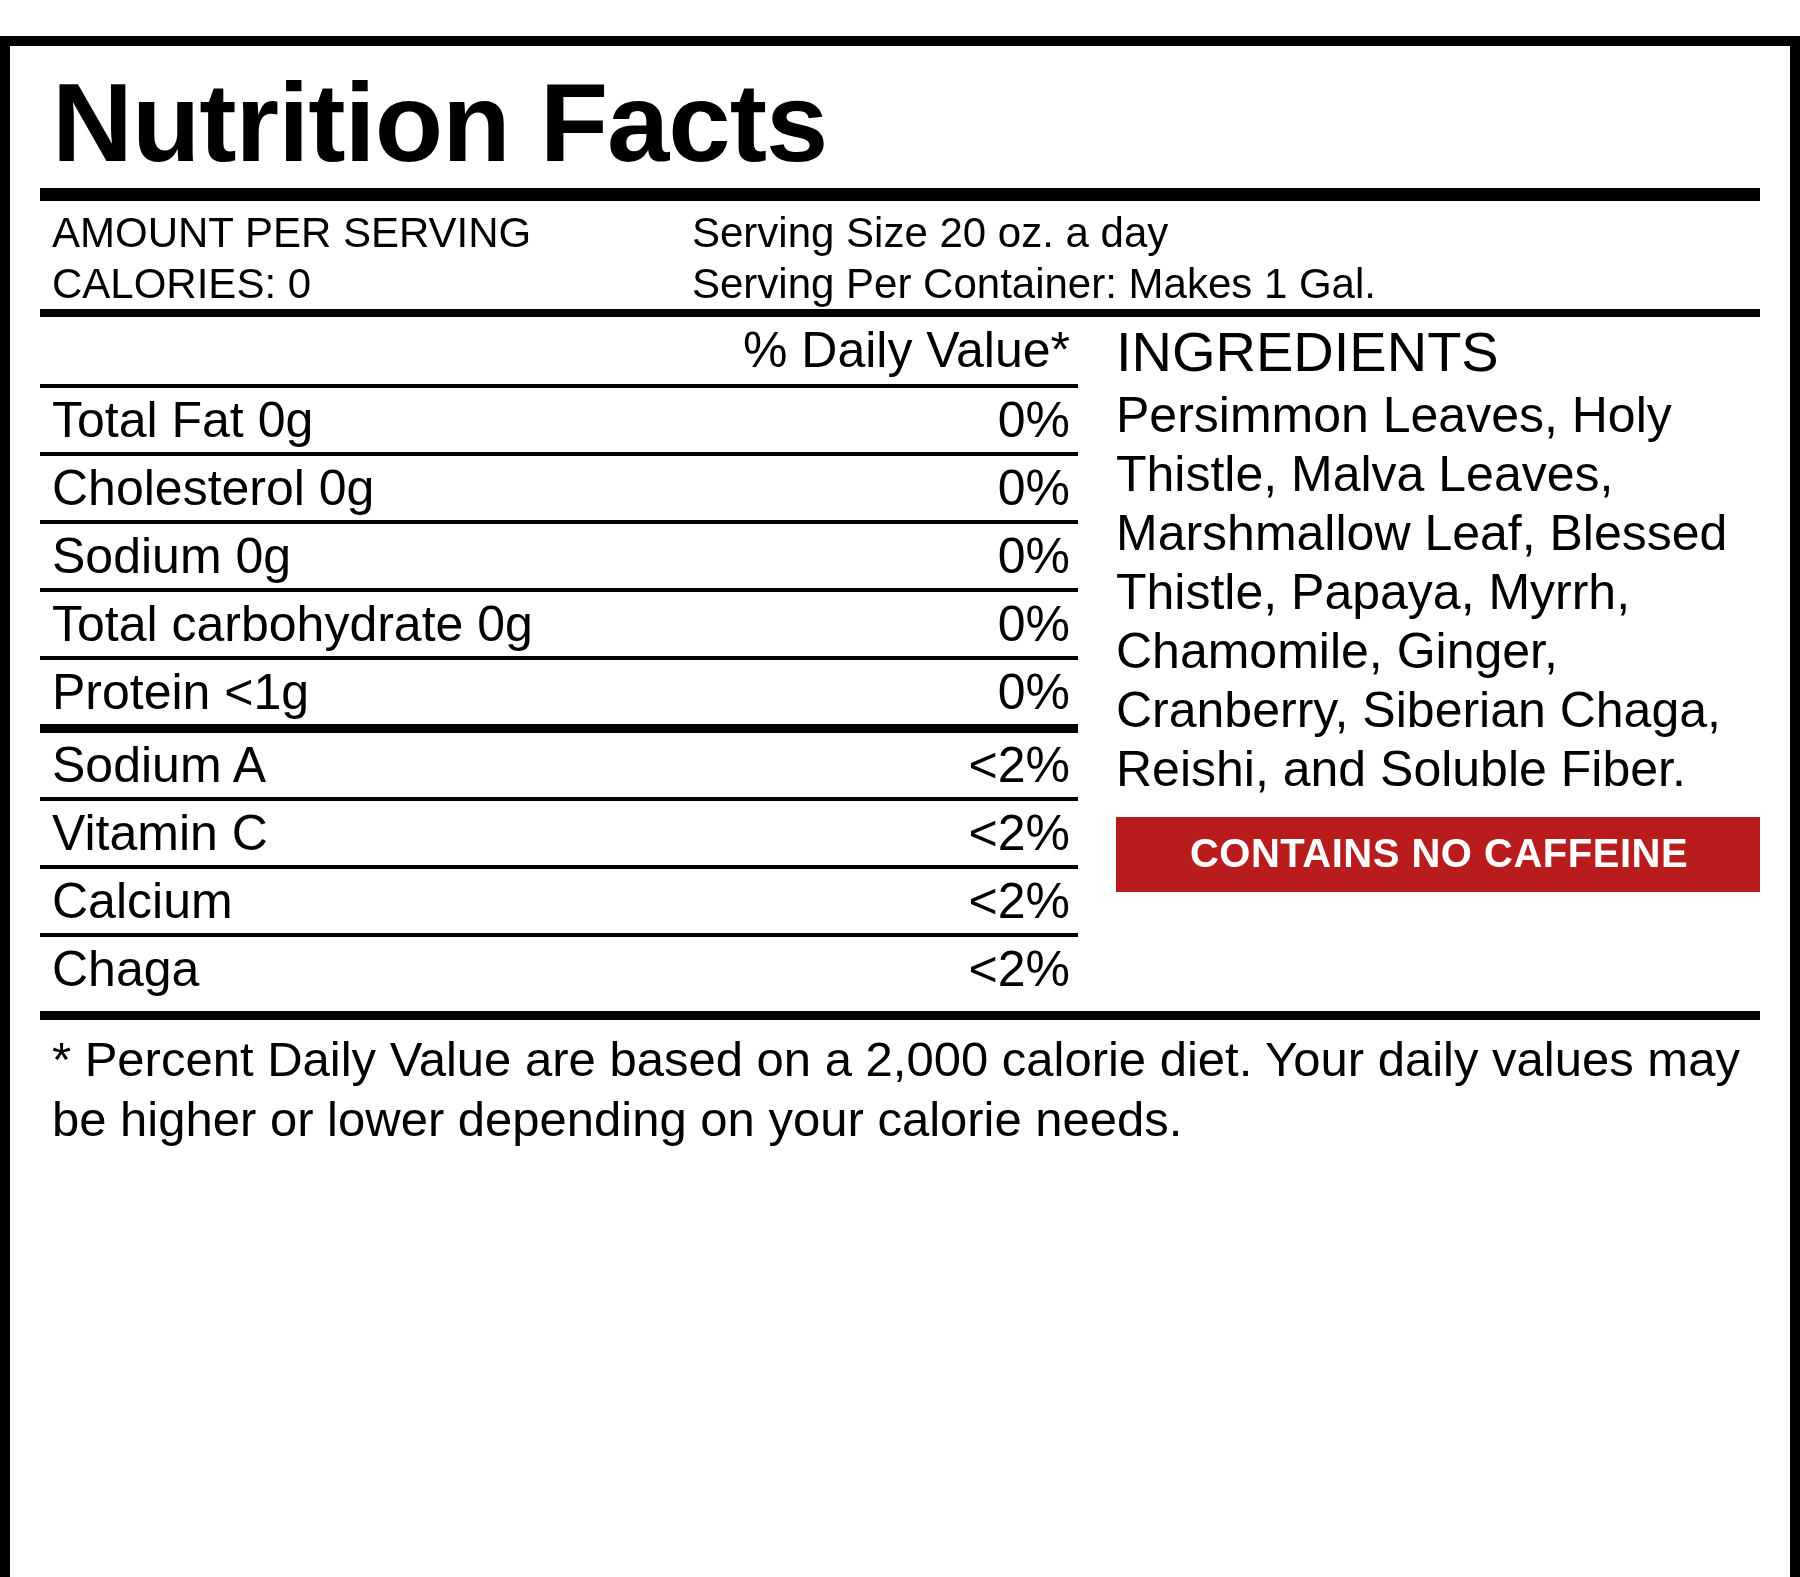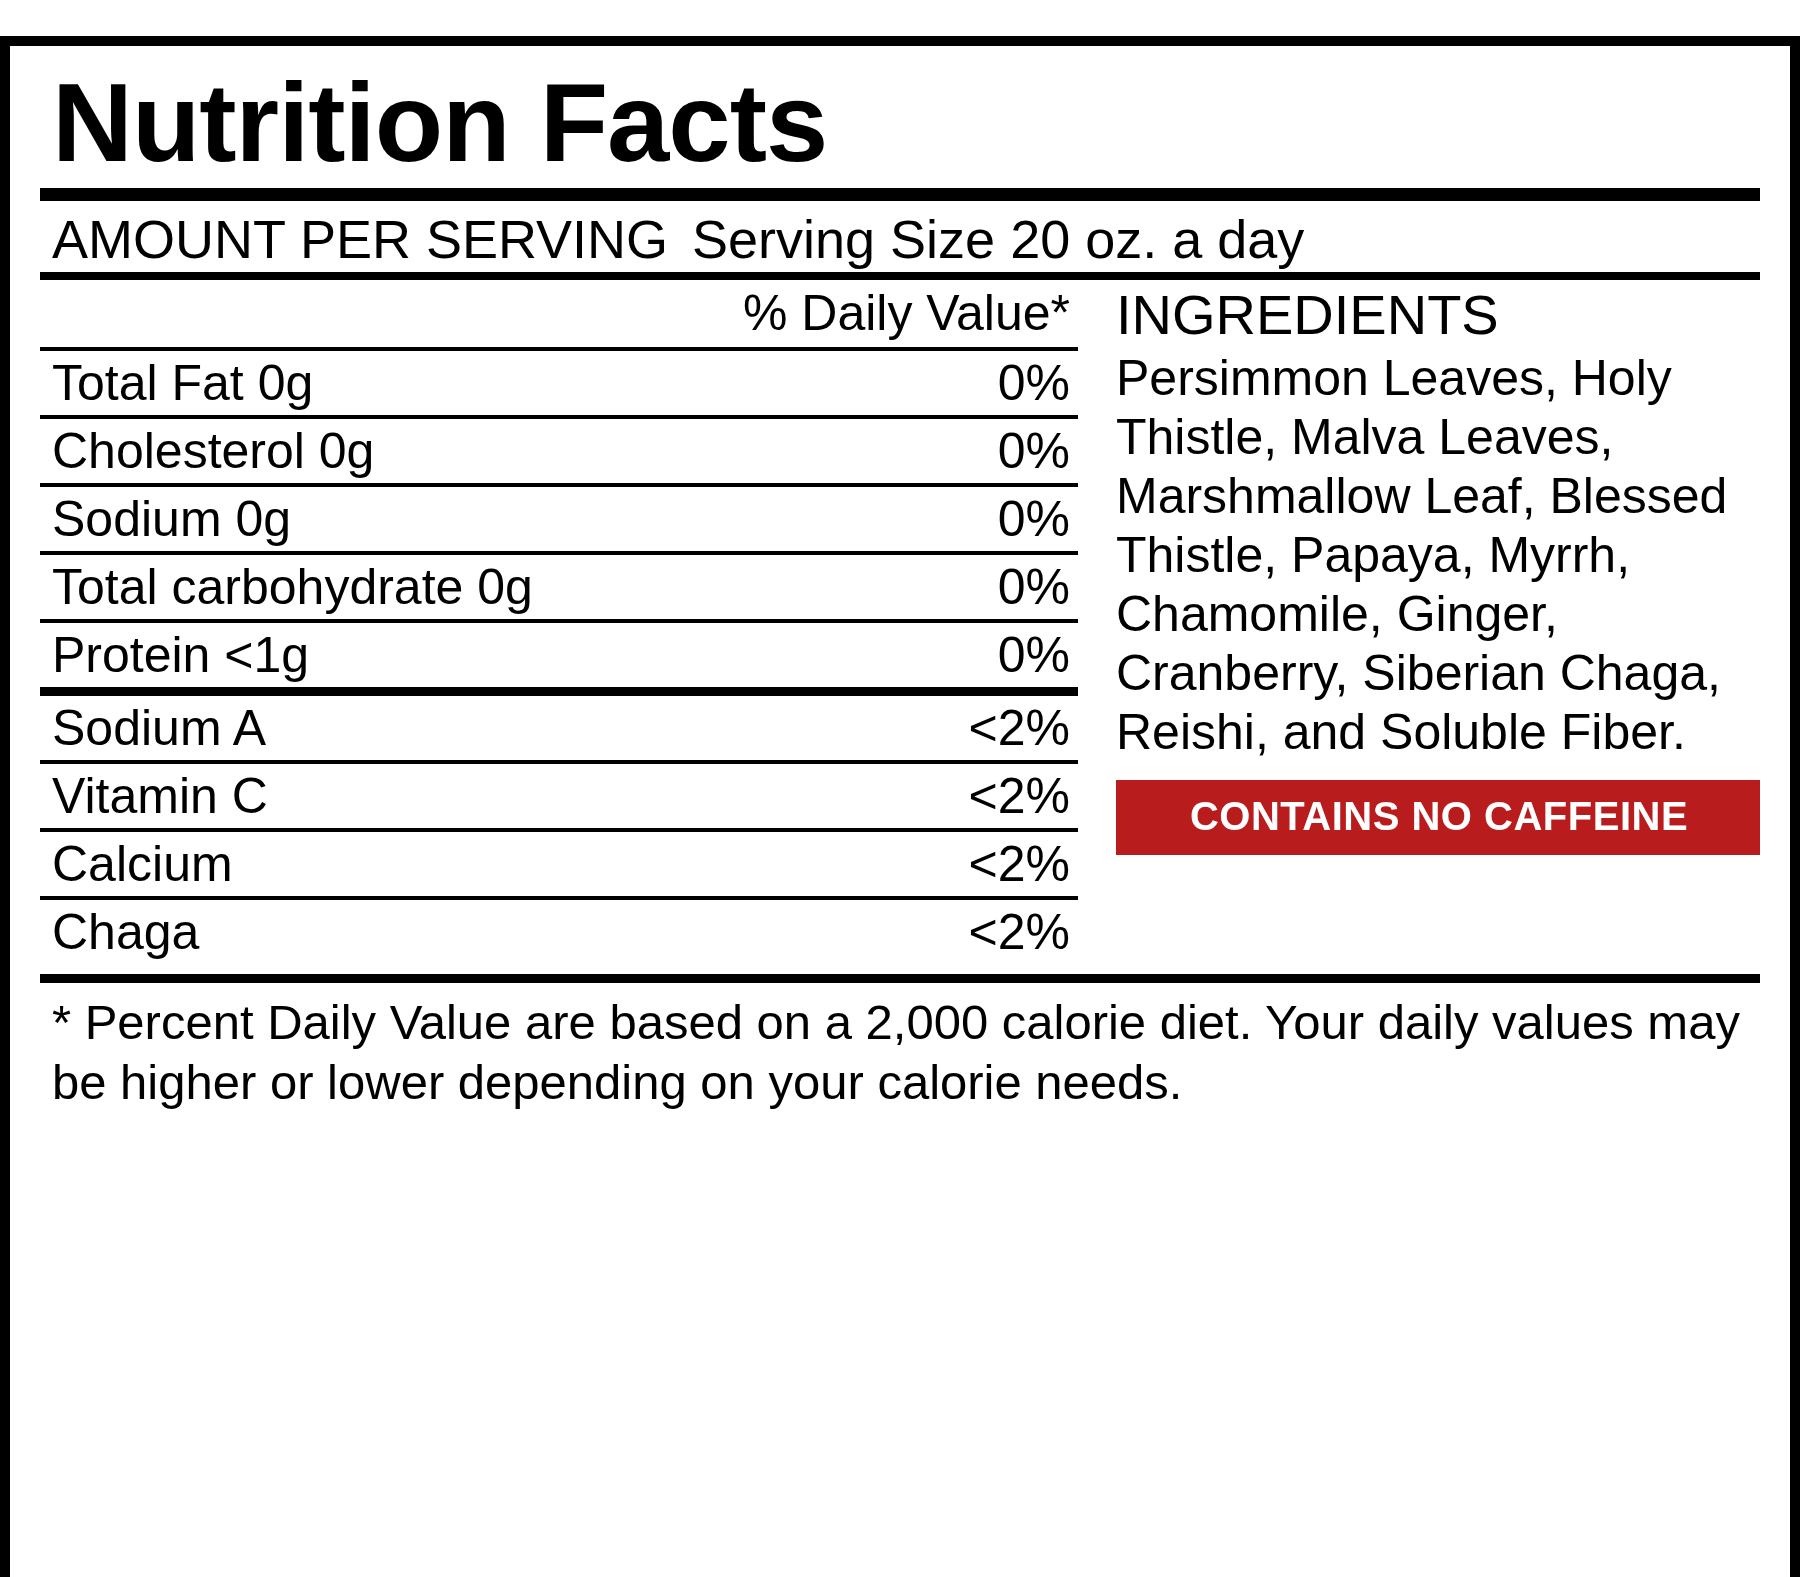--- a/index.html
+++ b/index.html
@@ -47,21 +47,21 @@
     background: #000000;
   }
 
   
   .serving-block {
     margin: 2px 0 0 0;
   }
   .serving-row {
     display: flex;
     align-items: baseline;
-    font-size: 54px;
+    font-size: 42px;
     line-height: 1.22;
     white-space: nowrap;
   }
   .serving-left {
     width: 640px;
     flex: 0 0 640px;
     padding-left: 12px;
   }
   .serving-right {
     flex: 1;
@@ -159,20 +159,24 @@
 
   <div class="title">Nutrition Facts</div>
 
   <div class="rule-thick"></div>
 
   <div class="serving-block">
     <div class="serving-row">
       <div class="serving-left">AMOUNT PER SERVING</div>
       <div class="serving-right">Serving Size 20 oz. a day</div>
     </div>
+    <div class="serving-row">
+      <div class="serving-left">CALORIES: 0</div>
+      <div class="serving-right">Serving Per Container: Makes 1 Gal.</div>
+    </div>
   </div>
 
   <div class="rule-med"></div>
 
   <div class="body-area">
 
     <div class="left-col">
 
       <div class="dv-header">% Daily Value*</div>
       <div class="sep"></div>

